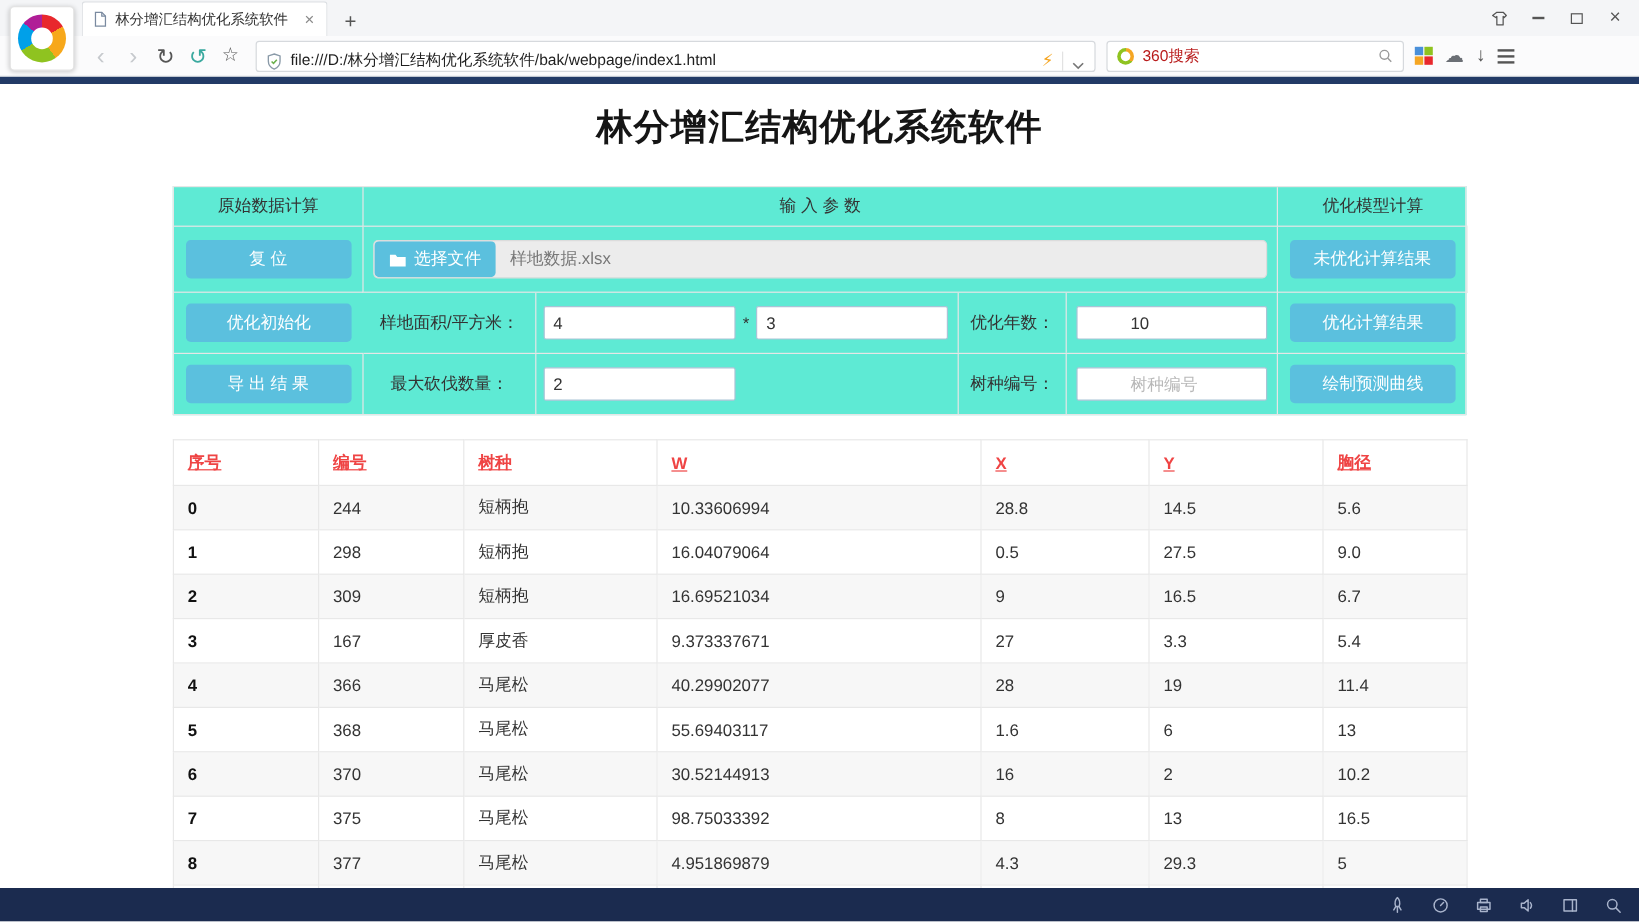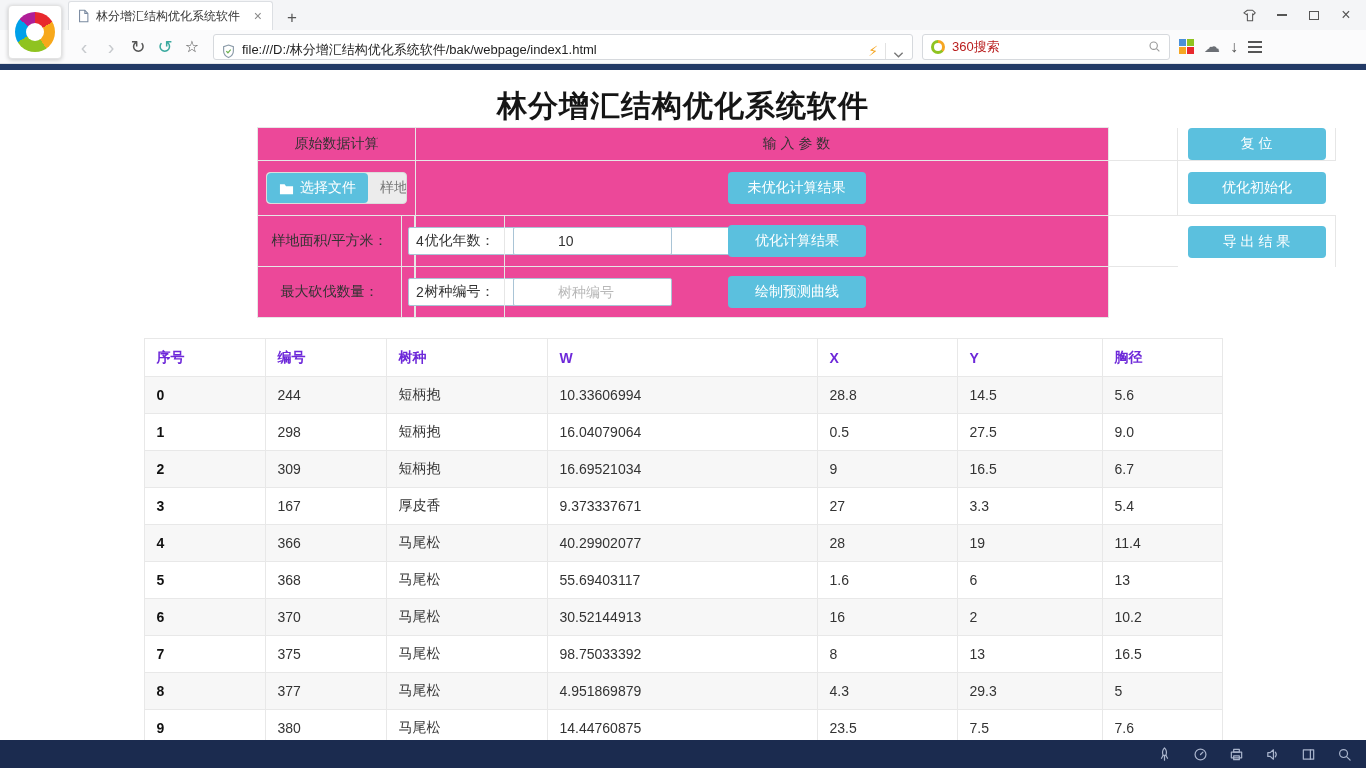--- a/index.html
+++ b/index.html
@@ -59,21 +59,21 @@
   .tool-icons{display:flex;align-items:center;gap:10px;padding:0 6px;}
 
   
   .blue-strip{height:6px;background:var(--strip);flex:0 0 auto;}
 
   
   .page{flex:1 1 auto;background:#fff;overflow:hidden;}
   h1.page-title{text-align:center;font-size:30px;font-weight:bold;color:#151515;margin-top:16px;letter-spacing:1px;}
 
   
-  .form-grid{width:852px;margin:0 auto 0;border:1px solid #e6e6e6;display:grid;grid-template-columns:158px 762px 158px;grid-template-rows:33px 55px 51px 50px;font-size:14px;color:#333;background:#ec4899;}
+  .form-grid{width:1078px;margin:28px auto 0;border:1px solid #e6e6e6;display:grid;grid-template-columns:158px 762px 158px;grid-template-rows:33px 55px 51px 50px;font-size:14px;color:#333;background:#5eead4;}
   .fc{border-right:1px solid #e6e6e6;border-bottom:1px solid #e6e6e6;display:flex;align-items:center;justify-content:center;min-width:0;}
   .fc.no-br{border-right:none;}
   .fc.no-bb{border-bottom:none;}
   .fc.head{font-size:14px;color:#333;}
   .fc.pad{padding:0 8px;}
   .btn{background:var(--accent);color:#fff;border:none;border-radius:4px;font-size:14px;height:32px;min-width:138px;padding:0 12px;cursor:pointer;white-space:nowrap;}
   .file-widget{width:100%;height:32px;background:#ececec;border:1px solid #dcdcdc;border-radius:4px;display:flex;align-items:center;overflow:hidden;cursor:pointer;}
   .file-btn{height:100%;background:var(--accent);color:#fff;display:flex;align-items:center;gap:6px;padding:0 12px;font-size:14px;border-radius:4px;flex:0 0 auto;}
   .file-name{margin-left:12px;color:#777;font-size:14px;white-space:nowrap;text-align:center;}
   .param-row{display:grid;grid-template-columns:144px 1fr 90px 175px;width:100%;height:100%;}
@@ -84,21 +84,21 @@
   .sub.pad8{padding:0 8px;}
   .tin{height:28px;border:1px solid #a9c4d6;border-radius:2px;padding:0 7px;font-size:14px;color:#333;font-family:inherit;outline:none;background:#fff;}
   .tin::placeholder{color:#b8b8b8;}
   .w160{width:160px;}
   .wfull{width:100%;padding-left:44px;}
   .star{color:#333;font-size:14px;}
 
   
   .data-table{width:1078px;margin:20px auto 0;border-collapse:collapse;table-layout:fixed;font-size:14px;color:#333;}
   .data-table th,.data-table td{border:1px solid #e8e8e8;padding:0 12px;height:37px;text-align:left;white-space:nowrap;overflow:hidden;}
-  .data-table th{font-weight:bold;color:#6d28d9;background:#fff;height:38px;}
+  .data-table th{font-weight:bold;color:#ef4444;background:#fff;height:38px;text-decoration:underline;}
   .data-table tbody tr:nth-child(odd){background:#f7f7f7;}
   .data-table td.col-index{font-weight:bold;color:#111;}
 
   
   .statusbar{height:28px;background:var(--statusbar);display:flex;align-items:center;justify-content:flex-end;gap:21px;padding-right:14px;flex:0 0 auto;}
   .sb-icon{display:flex;align-items:center;justify-content:center;cursor:pointer;}
   .sb-icon svg{stroke:#a9b4cc;fill:none;stroke-width:1.3;stroke-linecap:round;stroke-linejoin:round;}
 </style>
 </head>
 <body>
@@ -193,20 +193,21 @@
 
   <div class="blue-strip"></div>
 
   <div class="page">
     <h1 class="page-title">林分增汇结构优化系统软件</h1>
 
     <div class="form-grid">
 
       <div class="fc head">原始数据计算</div>
       <div class="fc head">输 入 参 数</div>
+      <div class="fc head no-br">优化模型计算</div>
 
       <div class="fc">
         <button class="btn">复 位</button>
       </div>
       <div class="fc pad">
         <div class="file-widget">
           <span class="file-btn">
             <svg width="15" height="13" viewBox="0 0 16 13">
                 <path d="M1 2h5l1.5 2H15v8.5H1z" fill="#fff"></path>
               </svg>

